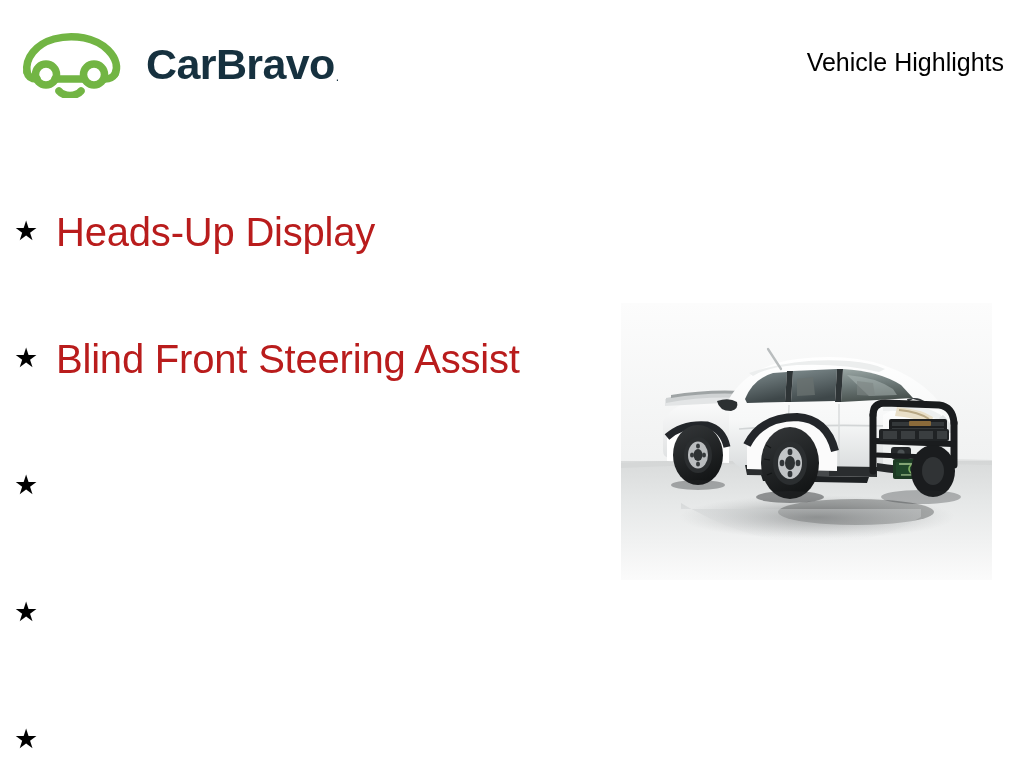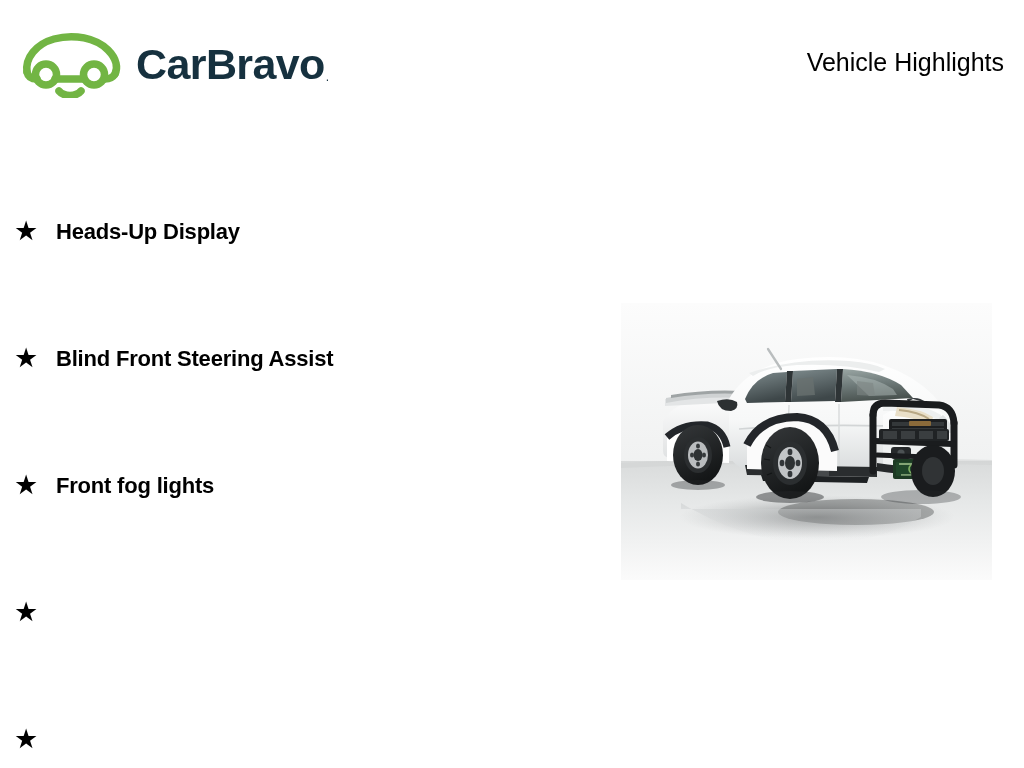--- a/index.html
+++ b/index.html
@@ -24,21 +24,21 @@
     left: 0;
     width: 1024px;
     height: 130px;
   }
   .brand {
     position: absolute;
     left: 18px;
     top: 30px;
     display: flex;
     align-items: center;
-    gap: 4px;
+    gap: 14px;
   }
   .brand-mark {
     width: 114px;
     height: 68px;
     display: block;
   }
   .brand-word {
     font-size: 43px;
     font-weight: bold;
     color: #16313f;
@@ -85,23 +85,23 @@
   }
   .star-bullet {
     font-size: 27px;
     line-height: 1;
     color: #000000;
     width: 42px;
     flex: 0 0 42px;
     display: block;
   }
   .highlight-label {
-    font-size: 22px;
-    font-weight: bold;
-    color: #000000;
+    font-size: 40px;
+    font-weight: normal;
+    color: #b91c1c;
     line-height: 1.05;
     white-space: nowrap;
     letter-spacing: -0.2px;
   }
 
   
   .vehicle-photo {
     position: absolute;
     left: 621px;
     top: 303px;
@@ -144,21 +144,20 @@
     <span class="highlight-label">Heads-Up Display</span>
   </li>
 
   <li class="highlight-item">
     <span class="star-bullet">★</span>
     <span class="highlight-label">Blind Front Steering Assist</span>
   </li>
 
   <li class="highlight-item">
     <span class="star-bullet">★</span>
-    <span class="highlight-label">Front fog lights</span>
   </li>
 
   <li class="highlight-item">
     <span class="star-bullet">★</span>
   </li>
 
   <li class="highlight-item">
     <span class="star-bullet">★</span>
   </li>
 </ul>

